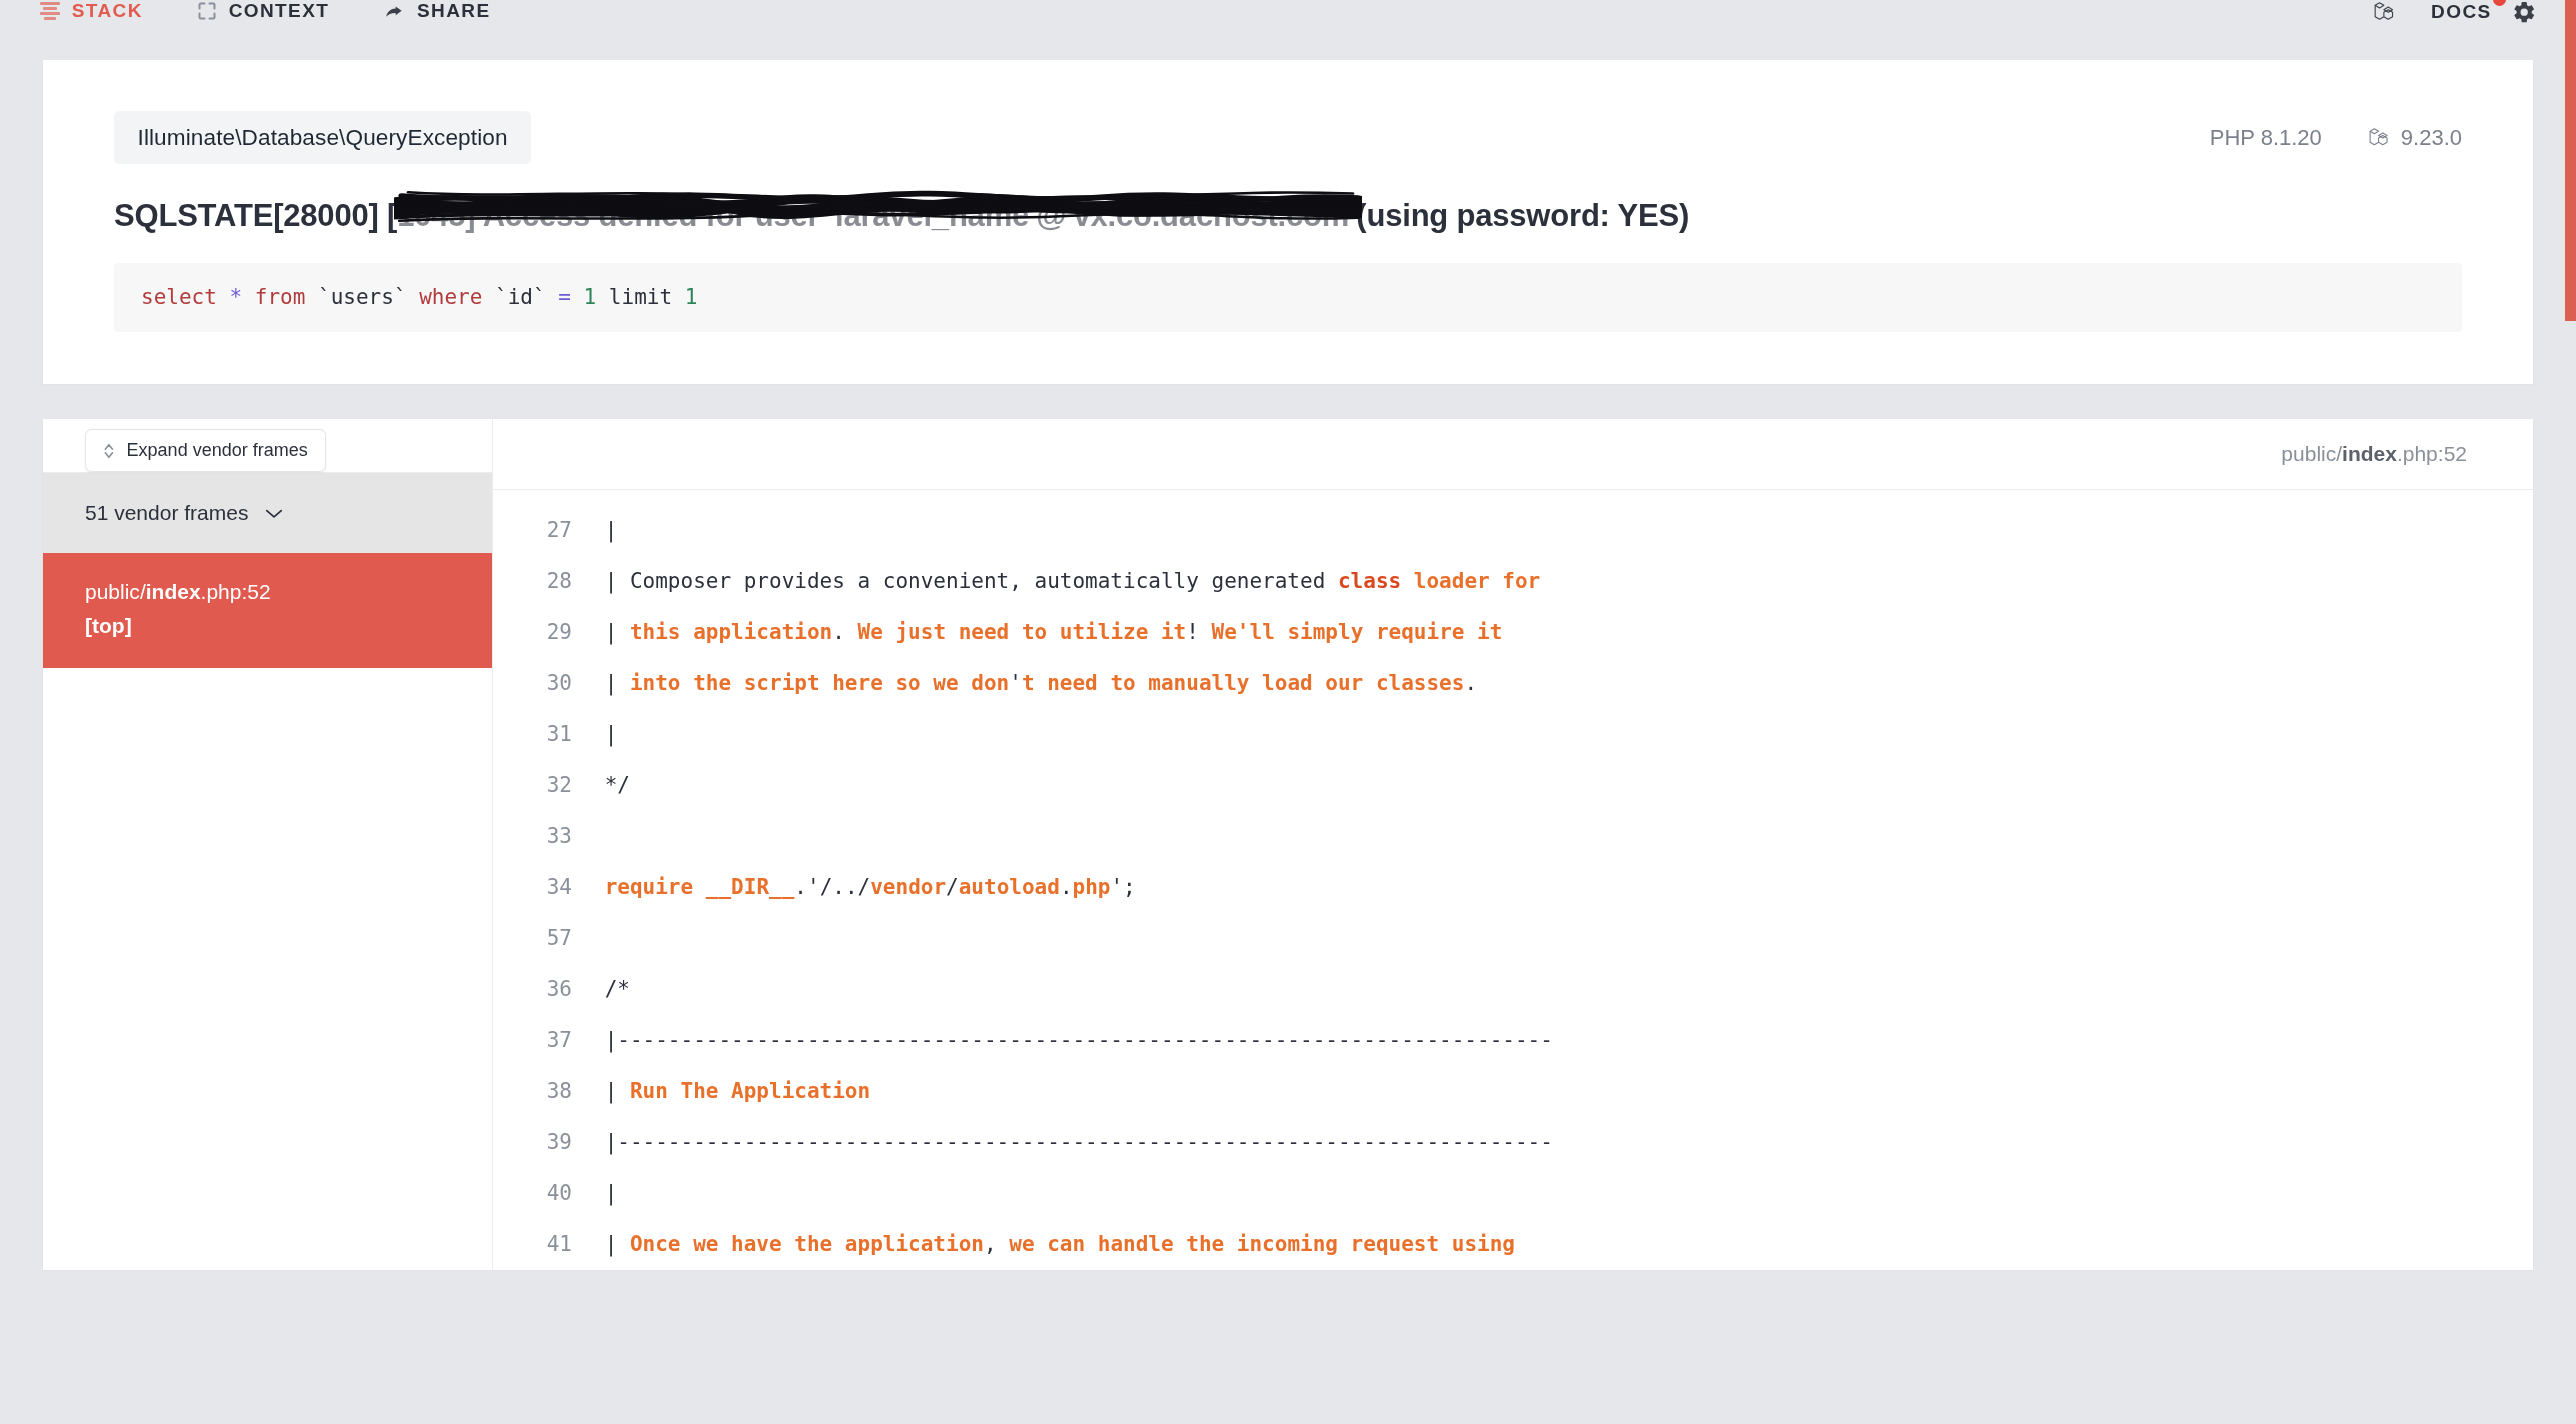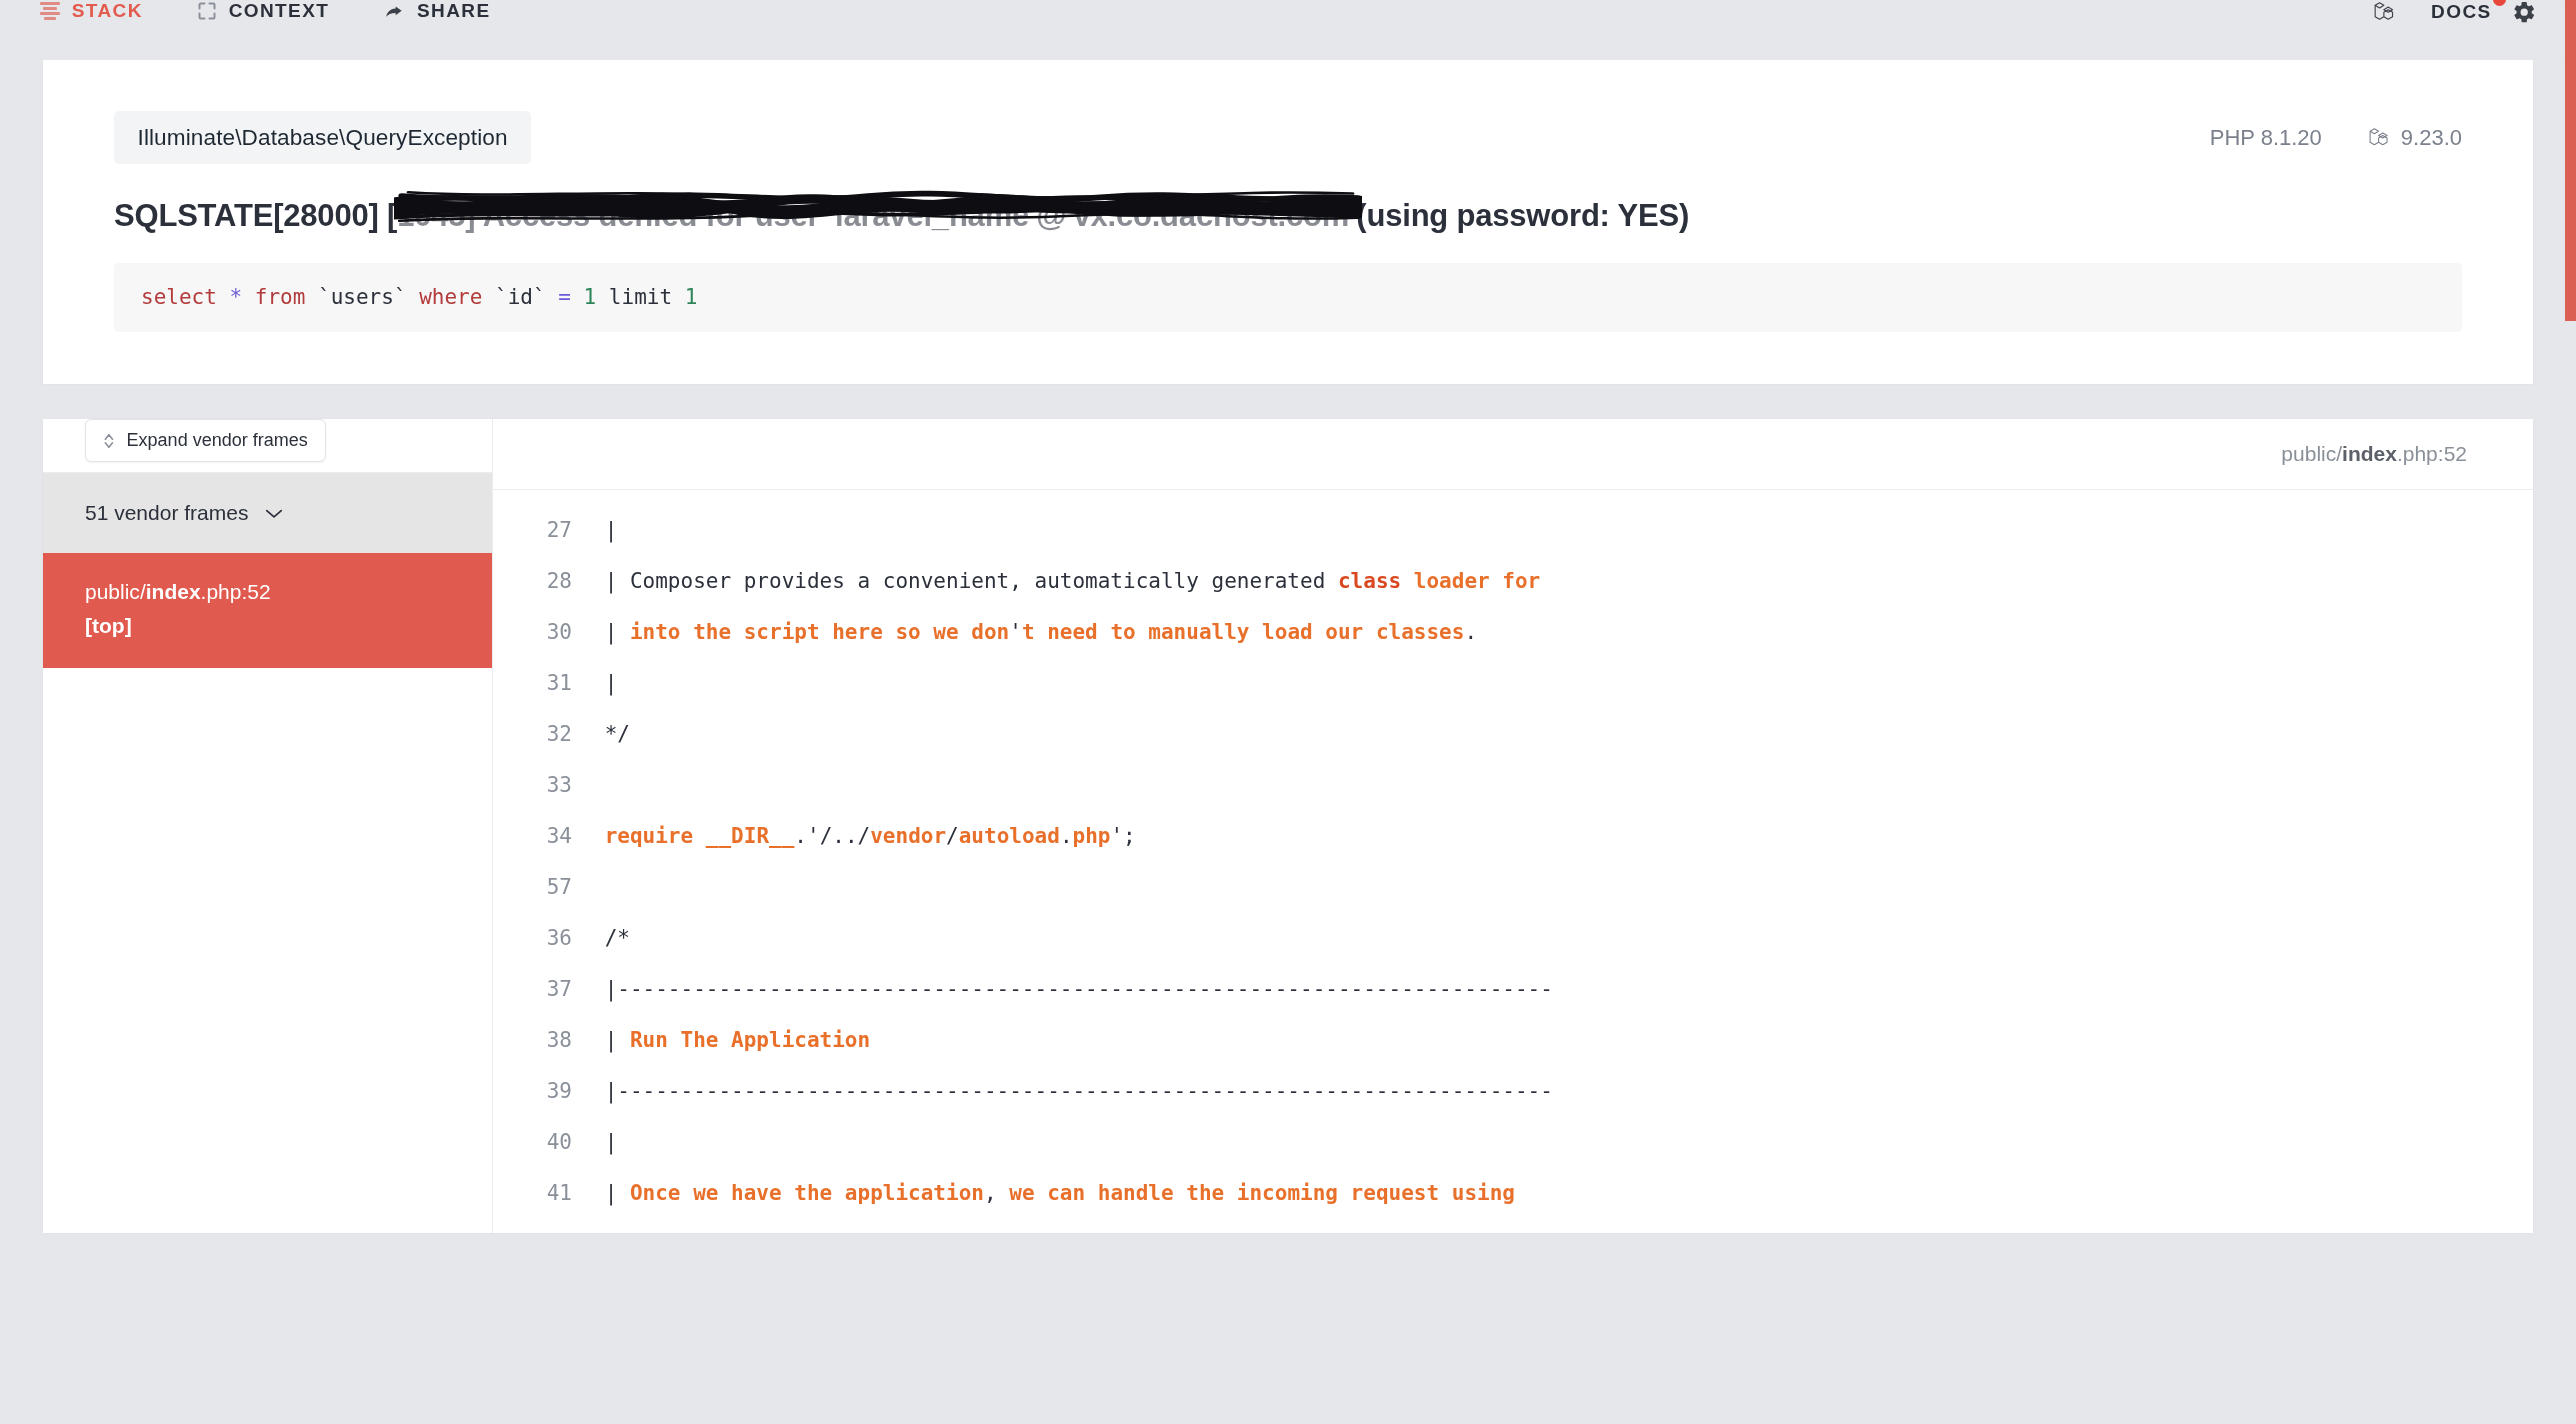--- a/index.html
+++ b/index.html
@@ -157,21 +157,21 @@
   .frames-pane {
     width: 450px;
     flex: 0 0 450px;
     border-right: 0.9px solid #ebecee;
     background: #fff;
   }
 
   .expand-row {
     height: 54px;
     display: flex;
-    align-items: flex-start;
+    align-items: flex-end;
     padding-left: 42px;
     border-bottom: 0.9px solid #ebecee;
   }
   .expand-btn {
     display: inline-flex;
     align-items: center;
     gap: 11.8px;
     background: #fff;
     border: 0.9px solid #e3e4e7;
     border-radius: 6.3px;
@@ -399,20 +399,21 @@
       <span>public</span>
         <span>/</span>
         <b>index</b>
         <span>.php</span>
         <span>:</span>
         <span>52</span>
     </div>
     <div class="code-body">
         <div class="code-line"><span class="ln">27</span><span><span class="code-text"> |</span></span></div>
         <div class="code-line"><span class="ln">28</span><span><span class="code-text"> | Composer provides a convenient, automatically generated </span><span class="c-kw">class</span><span class="code-text"> </span><span class="c-hl">loader for</span></span></div>
+        <div class="code-line"><span class="ln">29</span><span><span class="code-text"> | </span><span class="c-hl">this application</span><span class="code-text">.</span><span class="c-hl"> We just need to utilize it</span><span class="code-text">!</span><span class="c-hl"> We'll simply require it</span></span></div>
         <div class="code-line"><span class="ln">30</span><span><span class="code-text"> | </span><span class="c-hl">into the script here so we don</span><span class="code-text">'</span><span class="c-hl">t need to manually load our classes</span><span class="code-text">.</span></span></div>
         <div class="code-line"><span class="ln">31</span><span><span class="code-text"> |</span></span></div>
         <div class="code-line"><span class="ln">32</span><span><span class="code-text"> */</span></span></div>
         <div class="code-line"><span class="ln">33</span><span><span class="code-text"></span></span></div>
         <div class="code-line"><span class="ln">34</span><span><span class="code-text"> </span><span class="c-hl">require</span><span class="code-text"> </span><span class="c-hl">__DIR__</span><span class="code-text">.'/../</span><span class="c-hl">vendor</span><span class="code-text">/</span><span class="c-hl">autoload</span><span class="code-text">.</span><span class="c-hl">php</span><span class="code-text">';</span></span></div>
         <div class="code-line"><span class="ln">57</span><span><span class="code-text"></span></span></div>
         <div class="code-line"><span class="ln">36</span><span><span class="code-text"> /*</span></span></div>
         <div class="code-line"><span class="ln">37</span><span><span class="code-text"> |--------------------------------------------------------------------------</span></span></div>
         <div class="code-line"><span class="ln">38</span><span><span class="code-text"> | </span><span class="c-hl">Run The Application</span></span></div>
         <div class="code-line"><span class="ln">39</span><span><span class="code-text"> |--------------------------------------------------------------------------</span></span></div>

